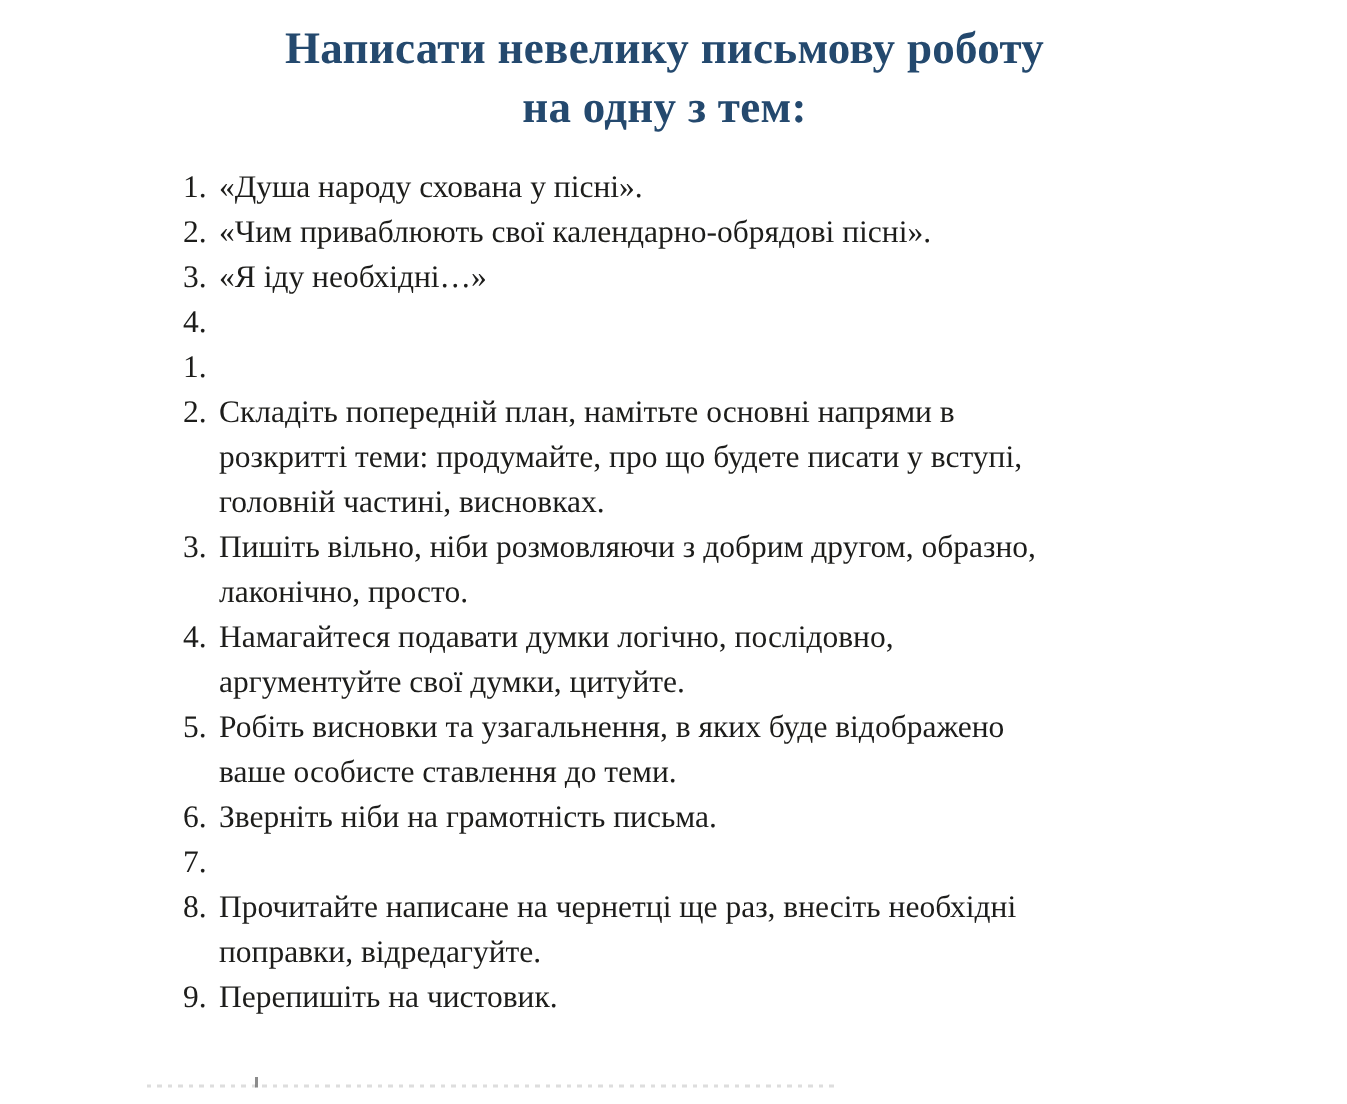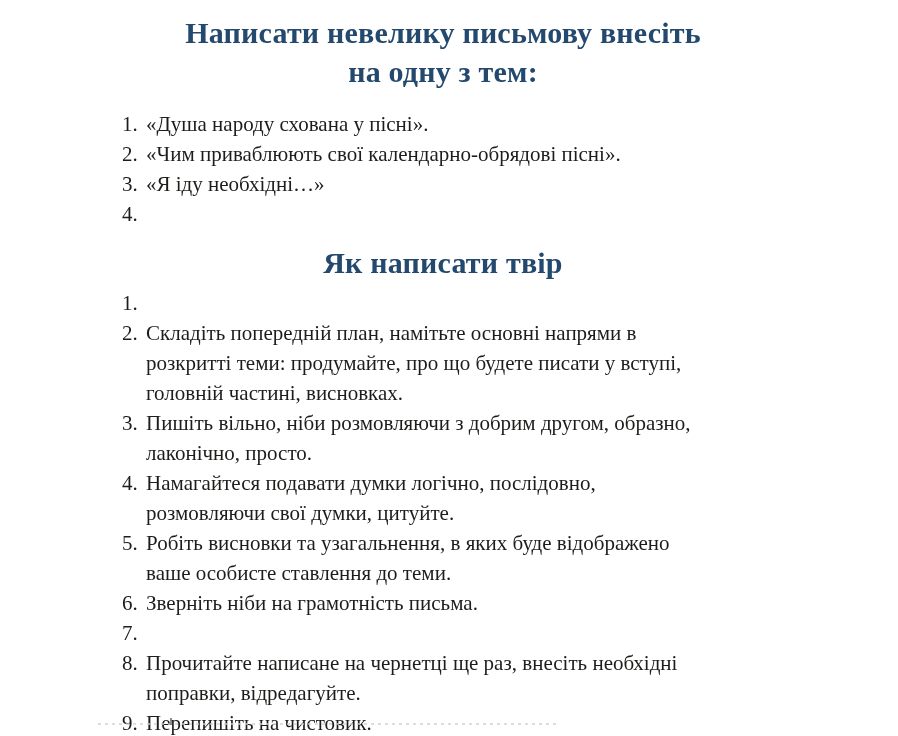--- a/index.html
+++ b/index.html
@@ -65,61 +65,60 @@
     width:2px; height:7px;
     background:#6f6f6f;
     opacity:.8;
   }
 </style>
 </head>
 <body>
 
 <div class="content">
 
-  <h1 class="main-title"><span>Написати невелику письмову внесіть</span><br><span>на одну з тем:</span></h1>
+  <h1 class="main-title"><span>Написати невелику письмову роботу</span><br><span>на одну з тем:</span></h1>
 
   <div class="list">
     <div class="list-row">
       <span class="num">1.</span>
       <span class="txt">«Душа народу схована у пісні».</span>
     </div>
     <div class="list-row">
       <span class="num">2.</span>
       <span class="txt">«Чим приваблюють свої календарно-обрядові пісні».</span>
     </div>
     <div class="list-row">
       <span class="num">3.</span>
       <span class="txt">«Я іду необхідні…»</span>
     </div>
     <div class="list-row">
       <span class="num">4.</span>
     </div>
   </div>
 
-  <h2 class="section-title">Як написати твір</h2>
 
   <div class="list">
     <div class="list-row">
       <span class="num">1.</span>
     </div>
     <div class="list-row">
       <span class="num">2.</span>
       <span class="txt">Складіть попередній план, намітьте основні напрями в
 розкритті теми: продумайте, про що будете писати у вступі,
 головній частині, висновках.</span>
     </div>
     <div class="list-row">
       <span class="num">3.</span>
       <span class="txt">Пишіть вільно, ніби розмовляючи з добрим другом, образно,
 лаконічно, просто.</span>
     </div>
     <div class="list-row">
       <span class="num">4.</span>
       <span class="txt">Намагайтеся подавати думки логічно, послідовно,
-розмовляючи свої думки, цитуйте.</span>
+аргументуйте свої думки, цитуйте.</span>
     </div>
     <div class="list-row">
       <span class="num">5.</span>
       <span class="txt">Робіть висновки та узагальнення, в яких буде відображено
 ваше особисте ставлення до теми.</span>
     </div>
     <div class="list-row">
       <span class="num">6.</span>
       <span class="txt">Зверніть ніби на грамотність письма.</span>
     </div>

